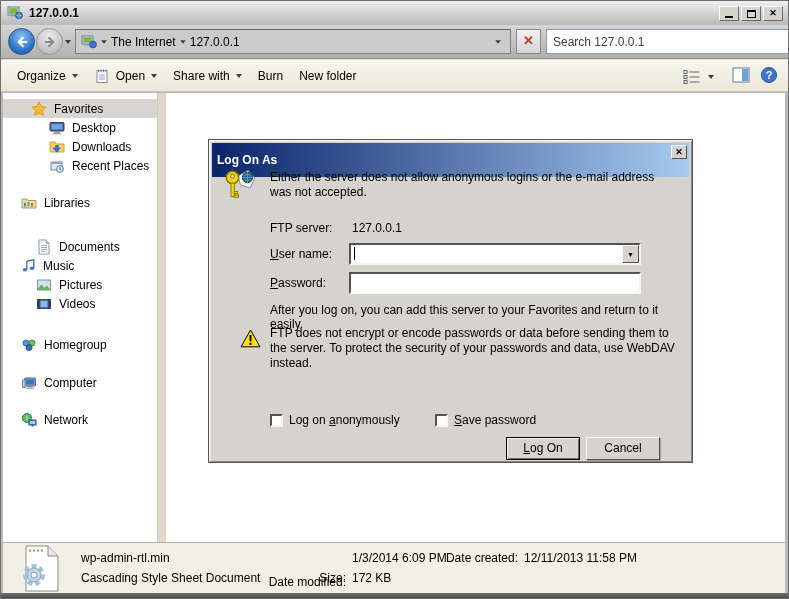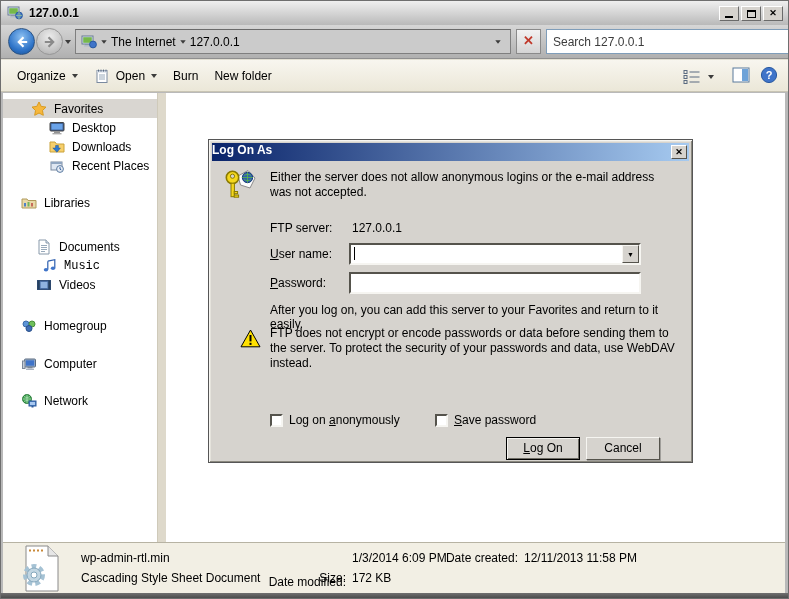--- a/index.html
+++ b/index.html
@@ -72,23 +72,23 @@
 .d-lbl2 { left:235px; top:28px; width:108px; text-align:right; }
 .d-val2 { left:349px; top:28px; }
 .d-lbl3 { left:438px; top:8px; width:77px; text-align:right; }
 .d-val3 { left:521px; top:8px; }
 .bottom-edge { position:absolute; left:0; right:0; bottom:0; height:5px; background:linear-gradient(#707070,#4c4c4c); }
 
 
 .dialog { position:absolute; left:207px; top:138px; width:485px; height:324px; background:#d6d3ce;
   border:1px solid #565656;
   box-shadow: inset 1px 1px 0 #f6f5f1, inset -1px -1px 0 #8b897f, inset 2px 2px 0 #e5e3dc; z-index:10; }
-.dlg-title { position:absolute; left:3px; top:3px; right:3px; height:18px;
+.dlg-title { position:absolute; left:3px; top:3px; right:3px; height:34px;
   background:linear-gradient(90deg,#0a246a,#a6caf0); color:#fff; font-weight:bold;
-  display:flex; align-items:flex-start; }
+  display:flex; align-items:center; padding-left:5px; }
 .dlg-close { position:absolute; right:2px; top:2px; width:16px; height:14px; background:#d6d3ce; color:#000;
   border:1px solid; border-color:#fff #55534c #55534c #fff; font-size:9px; font-weight:bold;
   display:flex; align-items:center; justify-content:center; }
 .dialog .abs { position:absolute; }
 .dlg-msg { left:61px; top:30px; width:406px; line-height:15px; }
 .lbl-ftp { left:61px; top:81px; } .val-ftp { left:143px; top:81px; }
 .lbl-user { left:61px; top:107px; } .lbl-pass { left:61px; top:136px; }
 .combo { left:140px; top:103px; width:292px; height:22px; background:#fff; display:flex;
   border:2px solid; border-color:#55534c #f6f5f1 #f6f5f1 #55534c; }
 .combo-field { flex:1; position:relative; }
@@ -186,20 +186,24 @@
       <svg class="icon16" viewBox="0 0 16 16" width="16" height="16">
           <rect x="3" y="2.5" width="10" height="12" fill="#fff" stroke="#7a8aa0"></rect>
           <rect x="3" y="2.5" width="10" height="2" fill="#cfd8e4"></rect>
           <path d="M5 7h6M5 9h6M5 11h6" stroke="#99aabb"></path>
           <path d="M4.5 1.6v2M7 1.6v2M9.5 1.6v2M12 1.6v2" stroke="#5a6b80"></path>
         </svg>
       <span>Open</span>
       <span class="chev"></span>
     </div>
     <div class="tb-item">
+      <span>Share with</span>
+      <span class="chev"></span>
+    </div>
+    <div class="tb-item">
       <span>Burn</span>
     </div>
     <div class="tb-item">
       <span>New folder</span>
     </div>
     <div class="tb-right">
       <div class="tb-item">
         <svg viewBox="0 0 20 16" width="20" height="16">
             <rect x="2" y="1.5" width="3" height="3" fill="none" stroke="#5a6b80"></rect>
             <rect x="2" y="6.5" width="3" height="3" fill="none" stroke="#5a6b80"></rect>
@@ -268,28 +272,36 @@
           <span>Libraries</span>
         </li>
         <li class="child" style="padding-left:33px;margin-top:25px;">
           <svg class="icon16" viewBox="0 0 16 16">
               <path d="M3 1h7l3 3v11H3z" fill="#fff" stroke="#8899aa"></path>
               <path d="M10 1v3h3" fill="#dde6f0" stroke="#8899aa"></path>
               <path d="M5 6.5h6M5 8.5h6M5 10.5h6M5 12.5h4" stroke="#99aabb"></path>
             </svg>
           <span>Documents</span>
         </li>
-        <li class="child" style="padding-left:38px;font-family:Liberation Mono, monospace;">
+        <li class="child" style="padding-left:17px;">
           <svg class="icon16" viewBox="0 0 16 16">
               <path d="M6.8 3.2L13.8 1.7V10" stroke="#2f5fae" fill="none" stroke-width="1.2"></path>
               <path d="M6.8 3.2V11.5" stroke="#2f5fae" stroke-width="1.2"></path>
               <ellipse cx="5" cy="11.8" rx="2.2" ry="1.7" fill="#3f74c9"></ellipse>
               <ellipse cx="12" cy="10.2" rx="2.2" ry="1.7" fill="#3f74c9"></ellipse>
             </svg>
           <span>Music</span>
+        </li>
+        <li class="child" style="padding-left:33px;">
+          <svg class="icon16" viewBox="0 0 16 16">
+              <rect x="1.5" y="3" width="13" height="10" fill="#cfe3f7" stroke="#7d92ad"></rect>
+              <path d="M2 11.5l3.5-4 3 3.5 2-2.5 3.5 3.5v1H2z" fill="#6fae5f"></path>
+              <circle cx="11" cy="6" r="1.3" fill="#f5d76e"></circle>
+            </svg>
+          <span>Pictures</span>
         </li>
         <li class="child" style="padding-left:33px;">
           <svg class="icon16" viewBox="0 0 16 16">
               <rect x="1.5" y="3.5" width="13" height="9" fill="#4a6fa5" stroke="#33517c"></rect>
               <rect x="1.5" y="3.5" width="2.2" height="9" fill="#26405f"></rect>
               <rect x="12.3" y="3.5" width="2.2" height="9" fill="#26405f"></rect>
               <rect x="4.6" y="5" width="6.8" height="6" fill="#8fb3e0"></rect>
             </svg>
           <span>Videos</span>
         </li>

